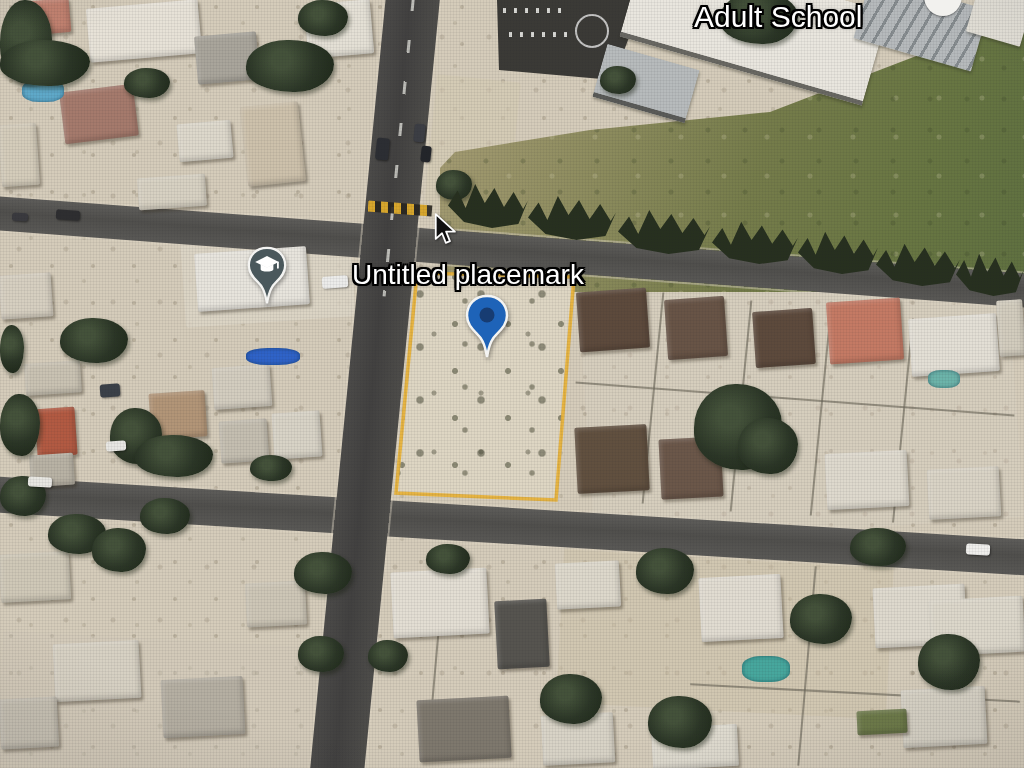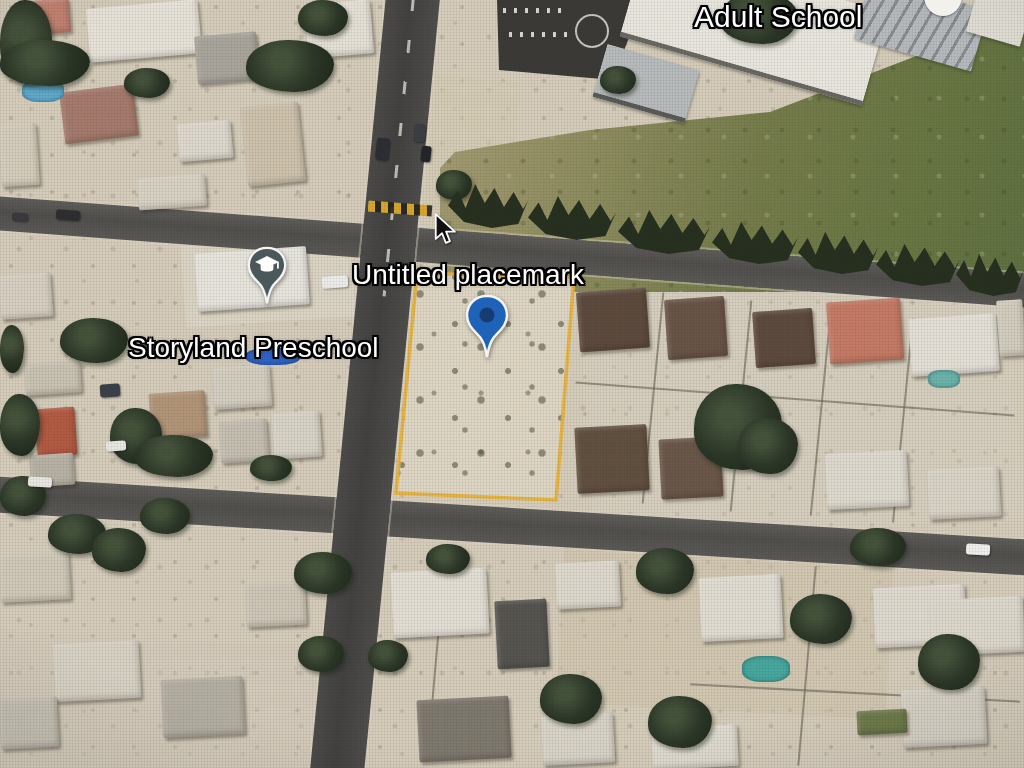--- a/index.html
+++ b/index.html
@@ -254,21 +254,20 @@
 
   <svg id="overlay-svg" width="1024" height="768">
     <polygon fill="none" stroke="#e7b23b" stroke-width="3.5" stroke-linejoin="miter" opacity="0.95" points="417,273 574,277 556,500 396,493"></polygon>
   </svg>
 
   <div id="grid-overlay"></div>
   <div id="vignette"></div>
 
   <div id="lbl-adult" class="map-label">Adult School</div>
   <div id="lbl-untitled" class="map-label">Untitled placemark</div>
-  <div id="lbl-storyland" class="map-label">Storyland Preschool</div>
 
   <div id="poi-circle"></div>
 
   <svg id="pin-school" viewBox="0 0 48 66">
     <path d="M24 2 C12 2 4 10.5 4 21.5 C4 29.5 8.6 34.6 14 39.8 C18 43.6 21.5 48 24 63 C26.5 48 30 43.6 34 39.8 C39.4 34.6 44 29.5 44 21.5 C44 10.5 36 2 24 2 Z" stroke="#f4f4f2" stroke-width="2.5" fill="#4a585c"></path>
     <polygon points="24,11 37,17.5 24,24 11,17.5" fill="#ffffff"></polygon>
     <path d="M17 20 L17 25.5 C17 29 31 29 31 25.5 L31 20 L24 23.5 Z" fill="#ffffff"></path>
     <rect x="35" y="17" width="2" height="8" rx="1" fill="#ffffff"></rect>
   </svg>
 

